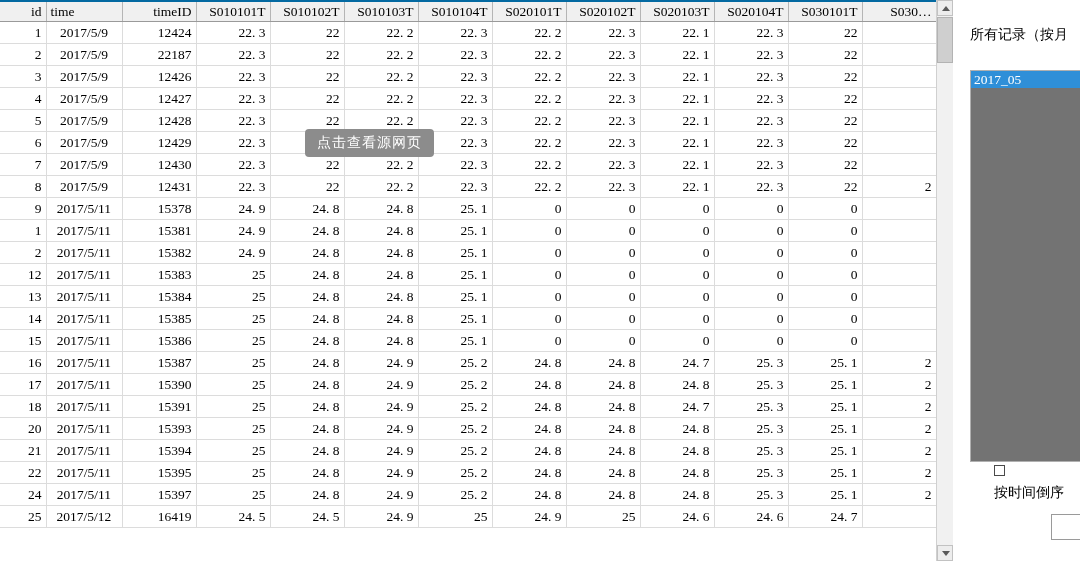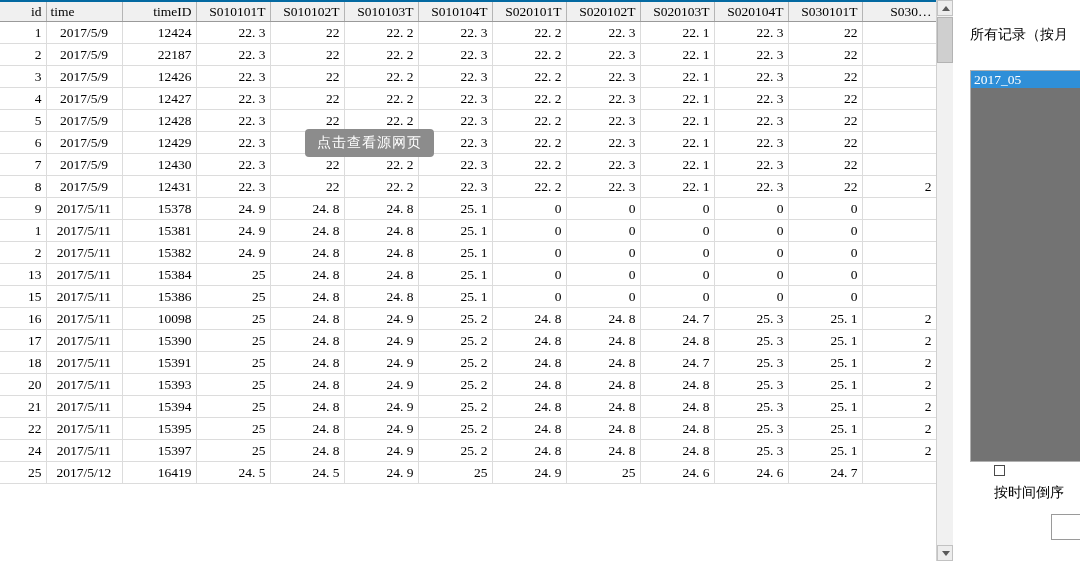--- a/index.html
+++ b/index.html
@@ -411,53 +411,83 @@
             <td>24. 8</td>
             <td>25. 1</td>
             <td>0</td>
             <td>0</td>
             <td>0</td>
             <td>0</td>
             <td>0</td>
             <td></td>
           </tr>
           <tr>
+            <td>12</td>
+            <td class="left">2017/5/11</td>
+            <td>15383</td>
+            <td>25</td>
+            <td>24. 8</td>
+            <td>24. 8</td>
+            <td>25. 1</td>
+            <td>0</td>
+            <td>0</td>
+            <td>0</td>
+            <td>0</td>
+            <td>0</td>
+            <td></td>
+          </tr>
+          <tr>
             <td>13</td>
             <td class="left">2017/5/11</td>
             <td>15384</td>
             <td>25</td>
             <td>24. 8</td>
             <td>24. 8</td>
             <td>25. 1</td>
             <td>0</td>
             <td>0</td>
             <td>0</td>
             <td>0</td>
             <td>0</td>
             <td></td>
           </tr>
           <tr>
+            <td>14</td>
+            <td class="left">2017/5/11</td>
+            <td>15385</td>
+            <td>25</td>
+            <td>24. 8</td>
+            <td>24. 8</td>
+            <td>25. 1</td>
+            <td>0</td>
+            <td>0</td>
+            <td>0</td>
+            <td>0</td>
+            <td>0</td>
+            <td></td>
+          </tr>
+          <tr>
             <td>15</td>
             <td class="left">2017/5/11</td>
             <td>15386</td>
             <td>25</td>
             <td>24. 8</td>
             <td>24. 8</td>
             <td>25. 1</td>
             <td>0</td>
             <td>0</td>
             <td>0</td>
             <td>0</td>
             <td>0</td>
             <td></td>
           </tr>
           <tr>
             <td>16</td>
             <td class="left">2017/5/11</td>
-            <td>10098</td>
+            <td>15387</td>
             <td>25</td>
             <td>24. 8</td>
             <td>24. 9</td>
             <td>25. 2</td>
             <td>24. 8</td>
             <td>24. 8</td>
             <td>24. 7</td>
             <td>25. 3</td>
             <td>25. 1</td>
             <td>2</td>

